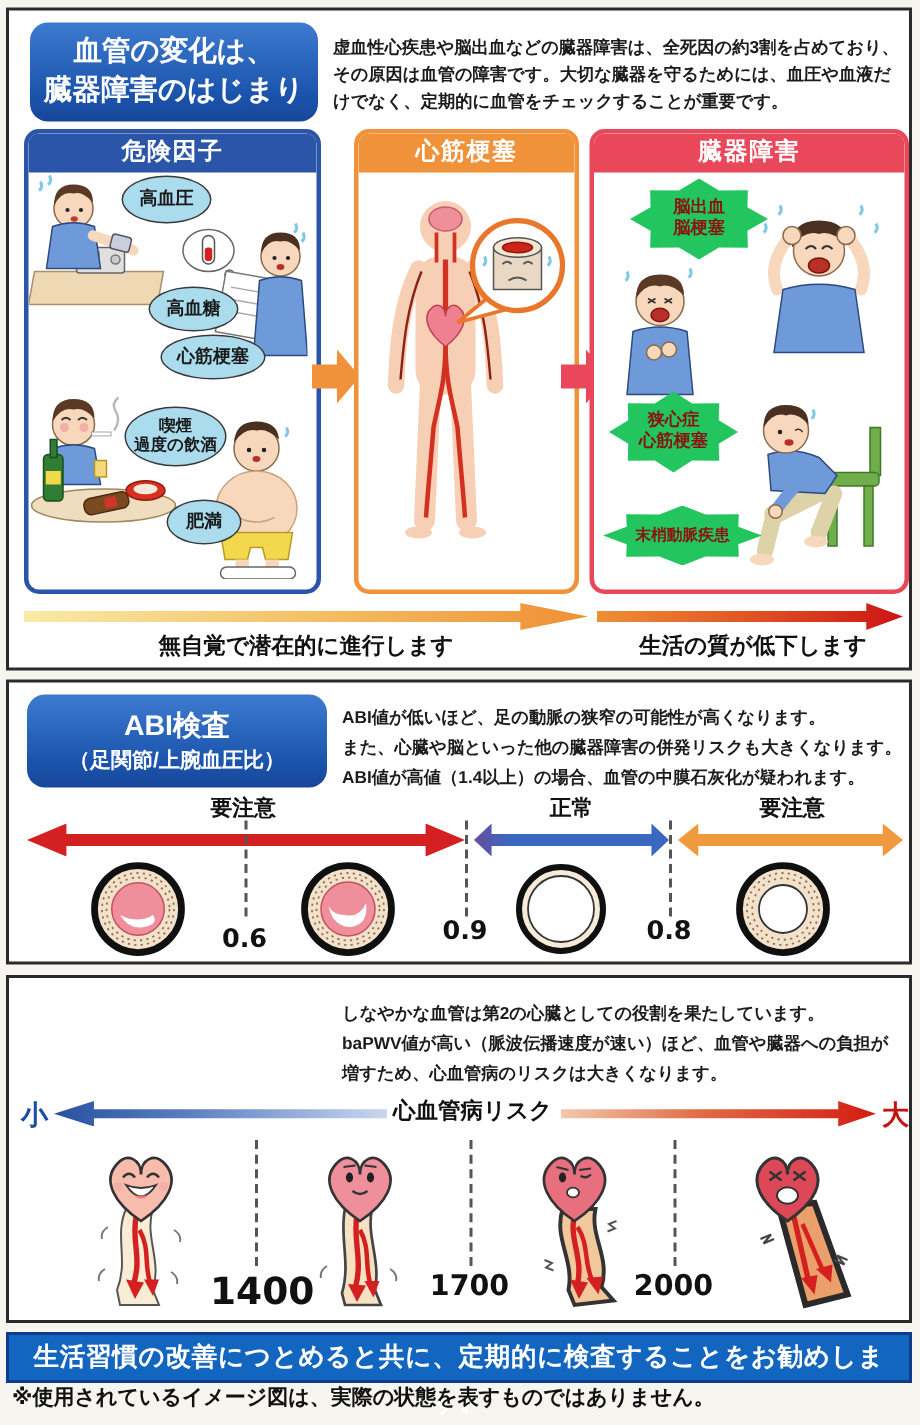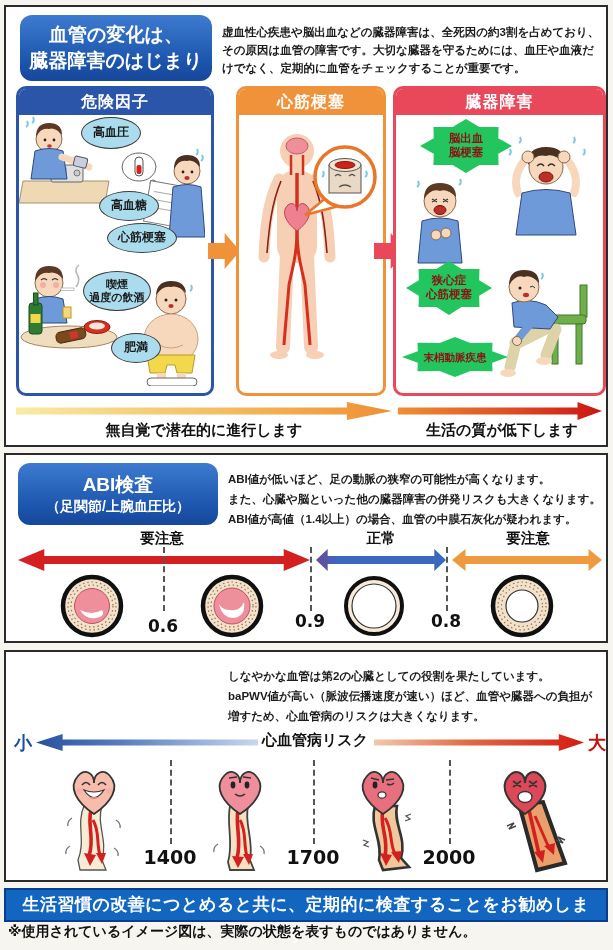--- a/index.html
+++ b/index.html
@@ -379,19 +379,19 @@
     <path d="M50 54 L60 98" stroke="#d42020" stroke-width="3.6" fill="none"></path>
       <path d="M55 96 L64 107 L66 94 Z" fill="#d42020"></path>
     <path d="M56 60 L70 92" stroke="#d42020" stroke-width="3" fill="none"></path>
       <path d="M65 90 L75 99 L76 87 Z" fill="#d42020"></path>
     <path d="M28 70 l7 -3 -5 6 7 -3 M86 84 l-7 -3 5 6 -7 -3" stroke="#444" stroke-width="1.4" fill="none"></path>
     <path d="M46 58 C28 46 20 31 30 20 C37 12 46 17 46 27 C46 17 55 12 62 20 C72 31 64 46 46 58 Z" fill="#dd4858" stroke="#333" stroke-width="2"></path>
     <path d="M34 25 l8 6 m0 -6 l-8 6 M50 25 l8 6 m0 -6 l-8 6" stroke="#333" stroke-width="1.6" fill="none"></path>
     <ellipse cx="46" cy="41" rx="7" ry="5.5" fill="#fff" stroke="#333" stroke-width="1.3"></ellipse>
   </svg>
 
-  <div class="num" style="left:134px;top:194px;width:60px;font-size:19px;">1400</div>
+  <div class="num" style="left:134px;top:194px;width:60px;font-size:25px;">1400</div>
   <div class="num" style="left:277px;top:194px;width:60px;font-size:19px;">1700</div>
   <div class="num" style="left:413px;top:194px;width:60px;font-size:19px;">2000</div>
 </section>
 
 <div class="banner">生活習慣の改善につとめると共に、定期的に検査することをお勧めします。</div>
 <div class="note">※使用されているイメージ図は、実際の状態を表すものではありません。</div>
 
 </body></html>

